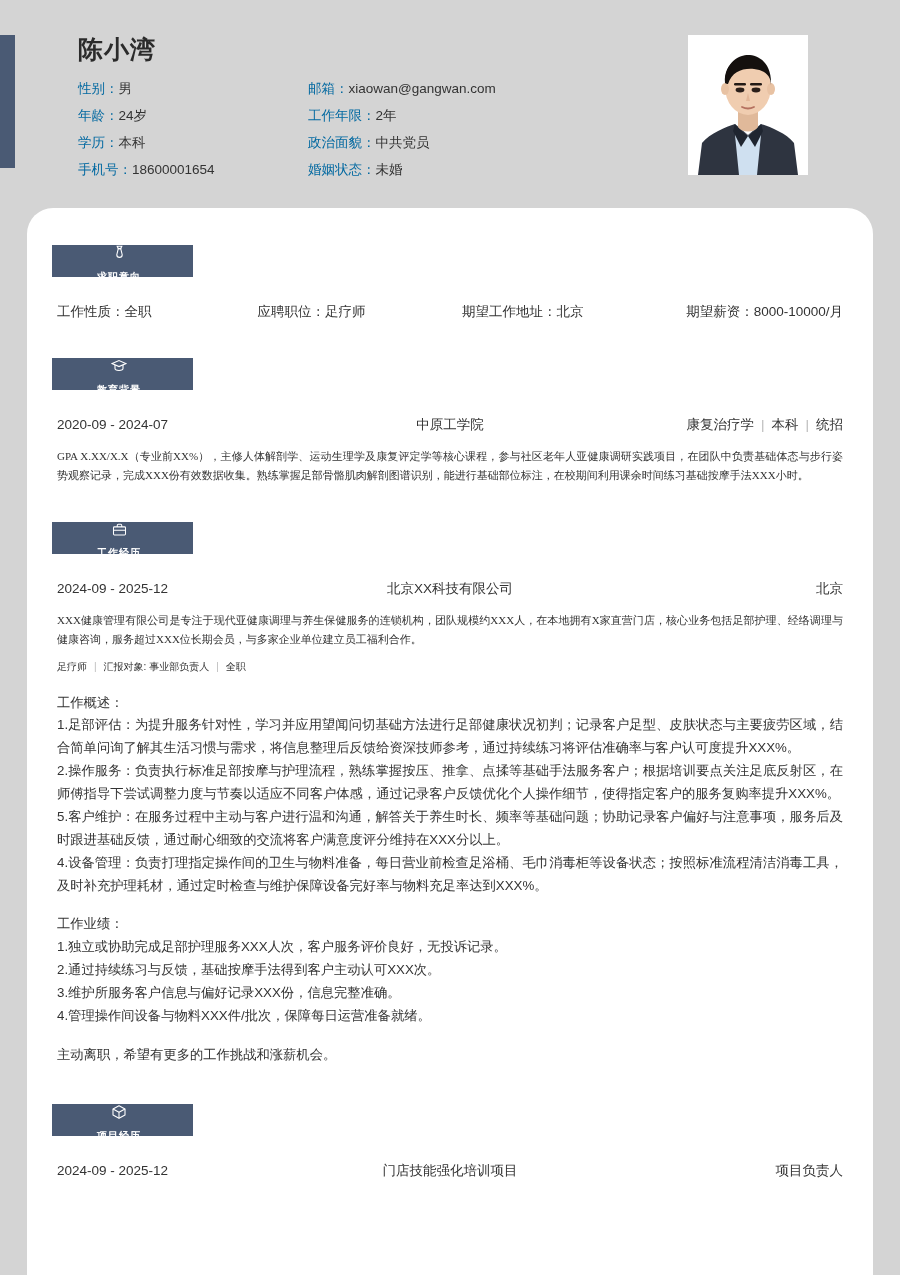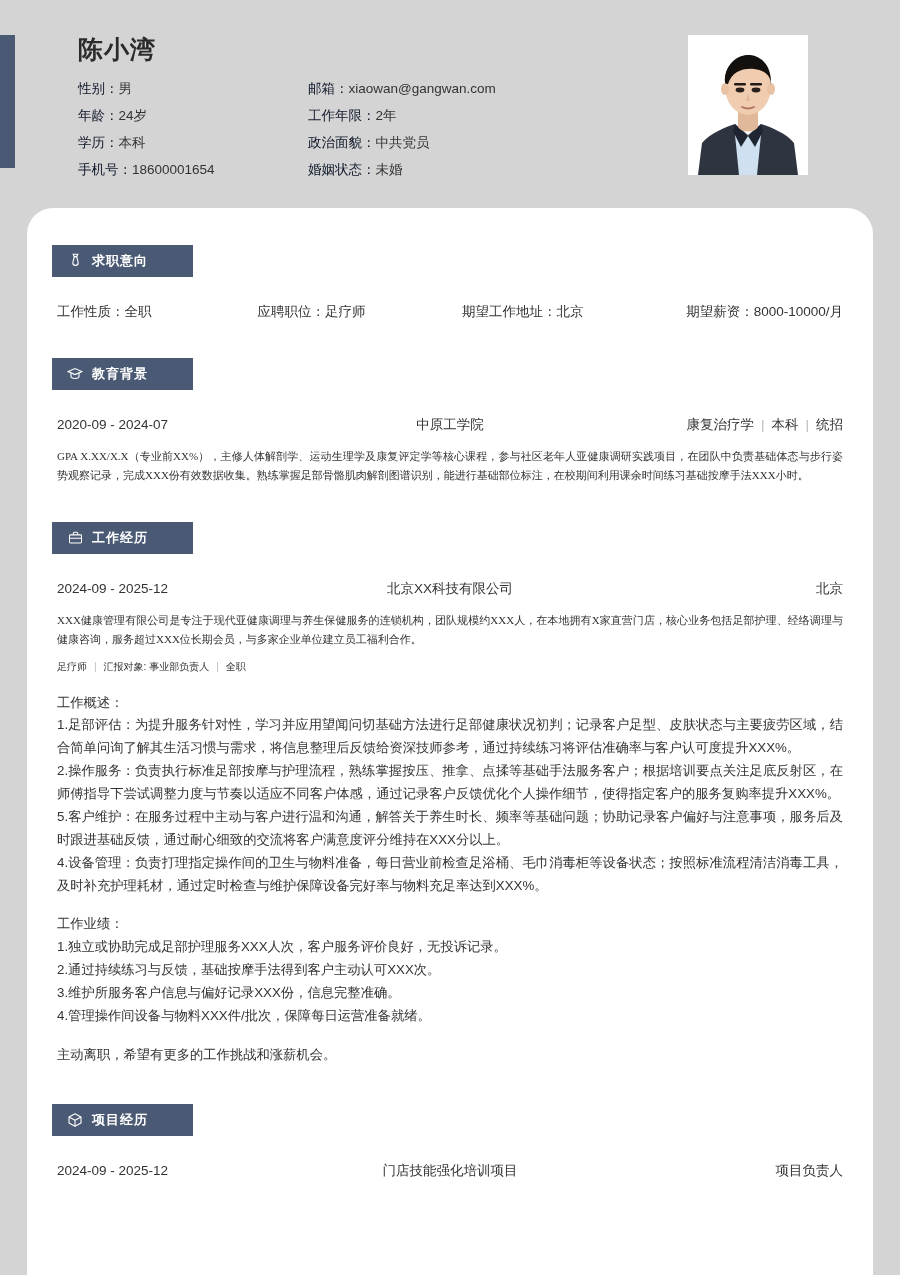--- a/index.html
+++ b/index.html
@@ -42,21 +42,21 @@
   .info-grid {
     display: grid;
     grid-template-columns: 230px 1fr;
     row-gap: 9px;
   }
   .info-item {
     font-size: 13.5px;
     color: #333333;
     white-space: nowrap;
   }
-  .info-item .lbl { color: #0f172a; font-family: Liberation Mono, monospace; }
+  .info-item .lbl { color: #0369a1; font-family: Liberation Mono, monospace; }
   .info-item .val { color: #333; }
 
   .photo {
     position: absolute;
     right: 92px;
     top: 35px;
     width: 120px;
     height: 140px;
     overflow: hidden;
     background: #ffffff;
@@ -84,24 +84,25 @@
     height: 32px;
   }
   .section-head .tag {
     display: inline-flex;
     align-items: center;
     gap: 9px;
     background: #4a5a74;
     color: #ffffff;
     height: 32px;
     padding: 0 22px 0 15px;
-    font-size: 13px;
+    font-size: 10px;
     font-weight: bold;
     letter-spacing: 1px;
     min-width: 141px;
+    flex-direction: column;
   }
   .section-head .rule {
     position: absolute;
     left: 0;
     right: 0;
     bottom: 0;
     height: 2px;
     background: #4a5a74;
     z-index: -1;
   }

